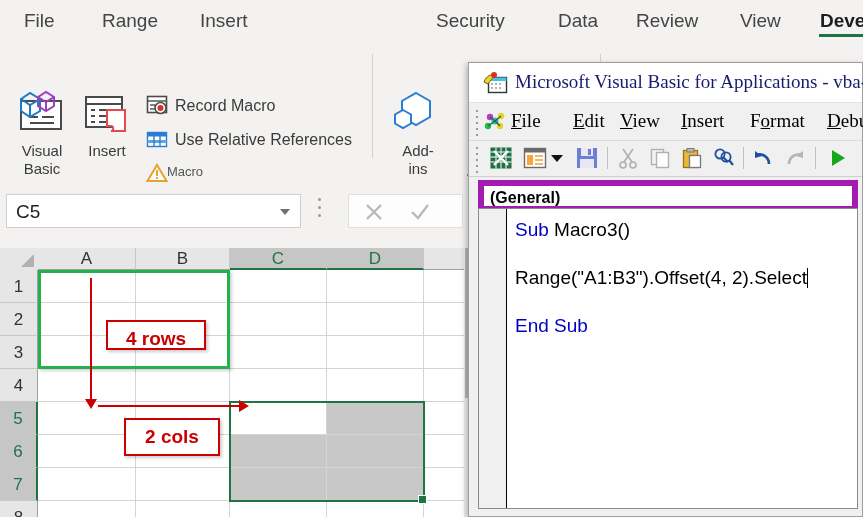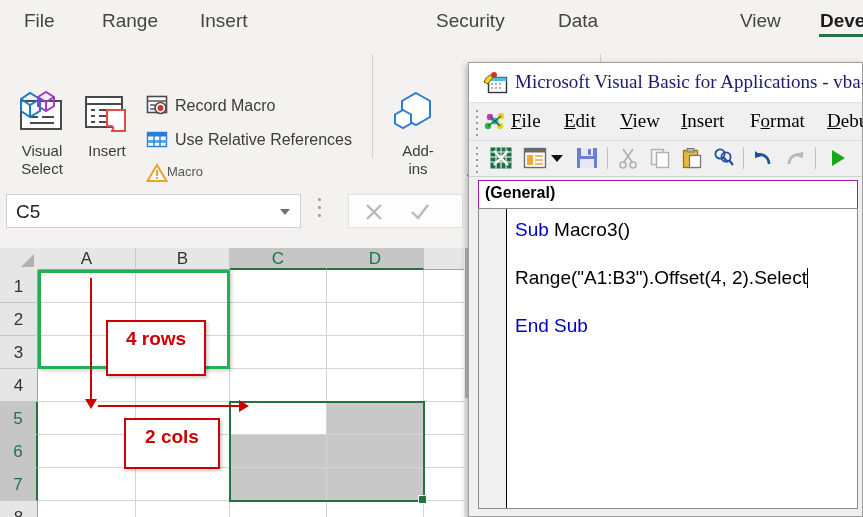--- a/index.html
+++ b/index.html
@@ -90,21 +90,21 @@
           font-family:"Liberation Serif", serif;}
   .vmenu{position:absolute;left:0;top:40px;width:100%;height:38px;background:#f0f0f0;
          border-bottom:1px solid #dcdcdc;box-sizing:border-box;}
   .vmenu .mi{position:absolute;top:7px;font-size:19px;color:#000;
              font-family:"Liberation Serif", serif;white-space:nowrap;}
   .vmenu .mi u{text-decoration:underline;}
   .vtool{position:absolute;left:0;top:78px;width:100%;height:36px;background:#f0f0f0;
          border-bottom:1px solid #d0d0d0;box-sizing:border-box;}
   .vtool .sep{position:absolute;top:6px;width:1px;height:22px;background:#c0c0c0;}
   .vcombo{position:absolute;left:9px;top:117px;width:380px;height:32px;background:#ffffff;
-          border:1px solid #a21caf;box-sizing:border-box;font-size:16px;font-weight:bold;
+          border:6px solid #a21caf;box-sizing:border-box;font-size:16px;font-weight:bold;
           color:#000;line-height:24px;padding-left:6px;}
   .vcodearea{position:absolute;left:9px;top:145px;width:380px;height:301px;background:#ffffff;
              border:1px solid #8a8a8a;box-sizing:border-box;overflow:hidden;}
   .vmargin{position:absolute;left:0;top:0;width:28px;height:100%;background:#f0f0f0;
            border-right:1px solid #000;box-sizing:border-box;}
   .codeline{position:absolute;left:36px;font-size:19px;white-space:nowrap;
             font-family:"Liberation Sans", sans-serif;}
   .kw{color:#0000c0;}
   .tx{color:#000000;}
   .caret{display:inline-block;width:1px;height:20px;background:#000;vertical-align:-4px;}
@@ -116,20 +116,21 @@
 <body>
 
 <div id="excel">
 
   <div class="tabbar">
     <div class="tab" style="left:14px"><span>File</span></div>
     <div class="tab" style="left:92px"><span>Range</span></div>
     <div class="tab" style="left:190px"><span>Insert</span></div>
     <div class="tab" style="left:426px"><span>Security</span></div>
     <div class="tab" style="left:548px"><span>Data</span></div>
+    <div class="tab" style="left:626px"><span>Review</span></div>
     <div class="tab" style="left:730px"><span>View</span></div>
     <div class="tab active" style="left:810px">
       <span>Developer</span>
       <span class="uline"></span>
     </div>
   </div>
 
   <div class="ribbon">
 
     <div class="bigbtn" style="left:10px;top:48px;width:64px;">
@@ -141,21 +142,21 @@
         <g fill="none" stroke="#1a7bc4" stroke-width="2">
           <path d="M5 9 L14 3 L24 9 L24 21 L14 27 L5 21 Z"></path>
           <path d="M5 9 L14 15 L24 9 M14 15 L14 27"></path>
         </g>
         <g fill="none" stroke="#9b3fc4" stroke-width="2">
           <path d="M22 7 L30 2 L38 7 L38 16 L30 21 L22 16 Z"></path>
           <path d="M22 7 L30 12 L38 7 M30 12 L30 21"></path>
         </g>
       </svg>
       <div>Visual</div>
-      <div>Select</div>
+      <div>Basic</div>
     </div>
 
     <div class="bigbtn" style="left:76px;top:48px;width:62px;">
       <svg width="52" height="48" viewBox="0 0 52 48">
         <rect x="5" y="7" width="36" height="30" fill="#fff" stroke="#4a4a4a" stroke-width="2"></rect>
         <line x1="5" y1="14" x2="41" y2="14" stroke="#4a4a4a" stroke-width="2"></line>
         <g stroke="#4a4a4a" stroke-width="2">
           <line x1="10" y1="20" x2="14" y2="20"></line>
             <line x1="18" y1="20" x2="34" y2="20"></line>
           <line x1="10" y1="26" x2="14" y2="26"></line>
@@ -355,22 +356,22 @@
     <div class="cell" style="left:424px;top:253px;width:46px;height:33px;"></div>
 
     <div class="greenbox" style="left:38px;top:22px;width:192px;height:99px;"></div>
 
     <div class="selbox" style="left:229px;top:153px;width:196px;height:101px;"></div>
     <div class="fillh" style="left:418px;top:247px;"></div>
 
     <div class="arrowv" style="left:90px;top:30px;height:122px;"></div>
     <div class="arrowh" style="left:98px;top:157px;width:142px;"></div>
 
-    <div class="annot" style="left:106px;top:72px;width:100px;height:56px;line-height:34px;">4 rows</div>
-    <div class="annot" style="left:124px;top:170px;width:96px;height:51px;line-height:34px;">2 cols</div>
+    <div class="annot" style="left:106px;top:72px;width:100px;height:30px;line-height:34px;">4 rows</div>
+    <div class="annot" style="left:124px;top:170px;width:96px;height:38px;line-height:34px;">2 cols</div>
   </div>
 
   <div class="vscroll">
       <i></i>
     </div>
 </div>
 
 <div id="vba">
 
   <div class="vtitle">
@@ -410,21 +411,21 @@
         <circle cx="12" cy="12" r="3.6" fill="#37b9d9"></circle>
         <g stroke="#2a6b2a" stroke-width="1.4">
           <line x1="7" y1="8" x2="12" y2="12"></line>
             <line x1="18" y1="7" x2="12" y2="12"></line>
           <line x1="5" y1="17" x2="12" y2="12"></line>
             <line x1="17" y1="17" x2="12" y2="12"></line>
         </g>
       </svg>
     </span>
     <span class="mi" style="left:42px;"><u>F</u>ile</span>
-    <span class="mi" style="left:95px;"><u>E</u>dit</span>
+    <span class="mi" style="left:104px;"><u>E</u>dit</span>
     <span class="mi" style="left:151px;"><u>V</u>iew</span>
     <span class="mi" style="left:212px;"><u>I</u>nsert</span>
     <span class="mi" style="left:281px;">F<u>o</u>rmat</span>
     <span class="mi" style="left:358px;"><u>D</u>ebug</span>
   </div>
 
   <div class="vtool">
     <span class="dotgrip2" style="left:6px;top:6px;">
         <i></i>
         <i></i>

